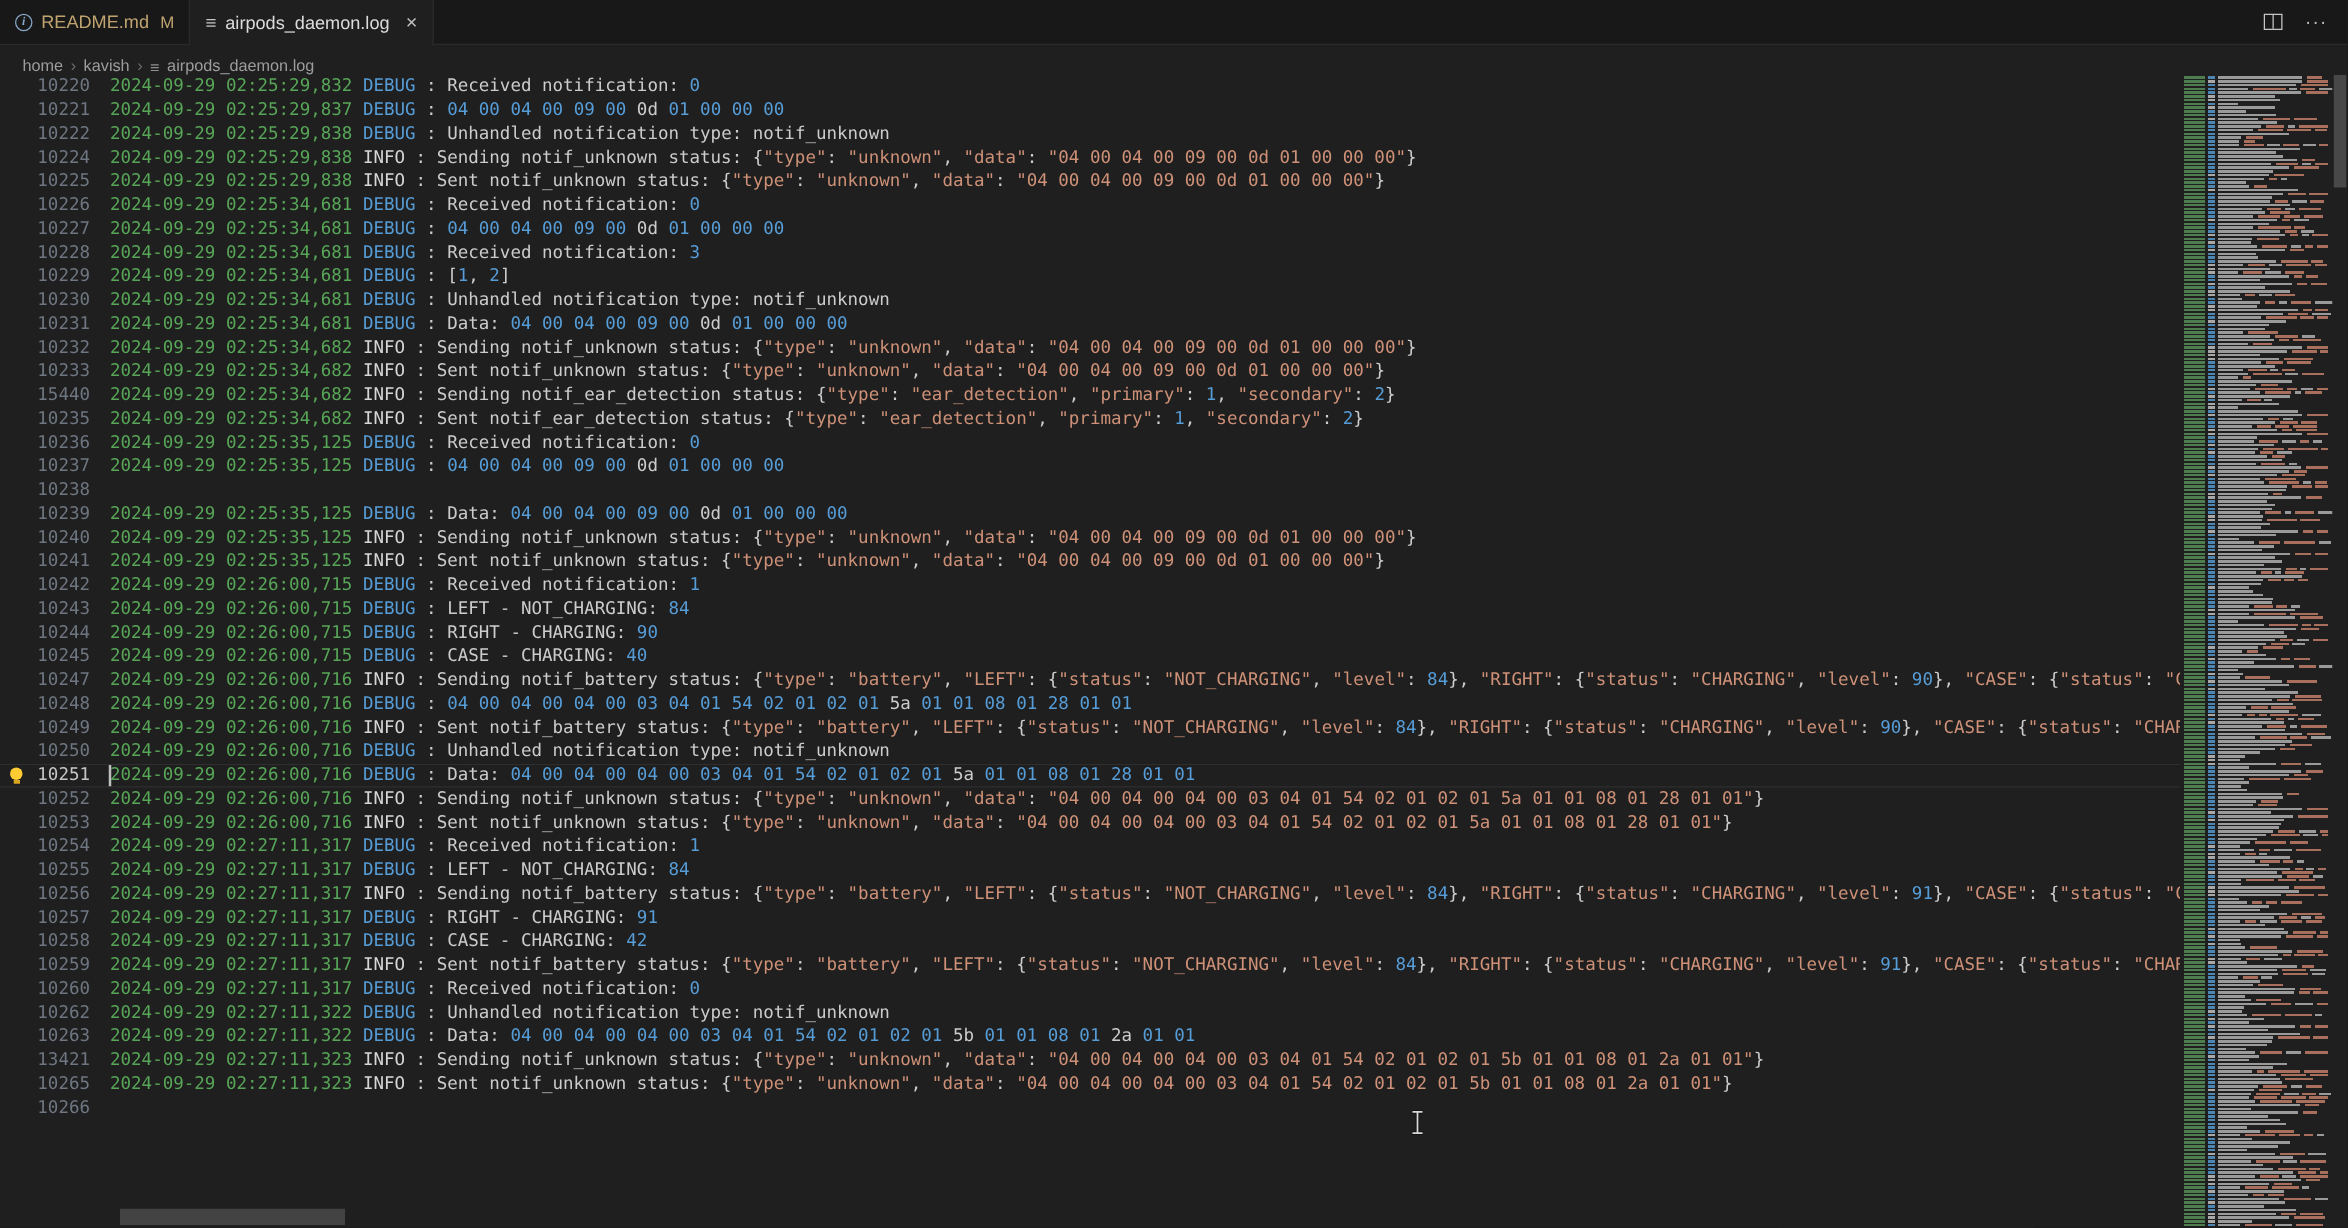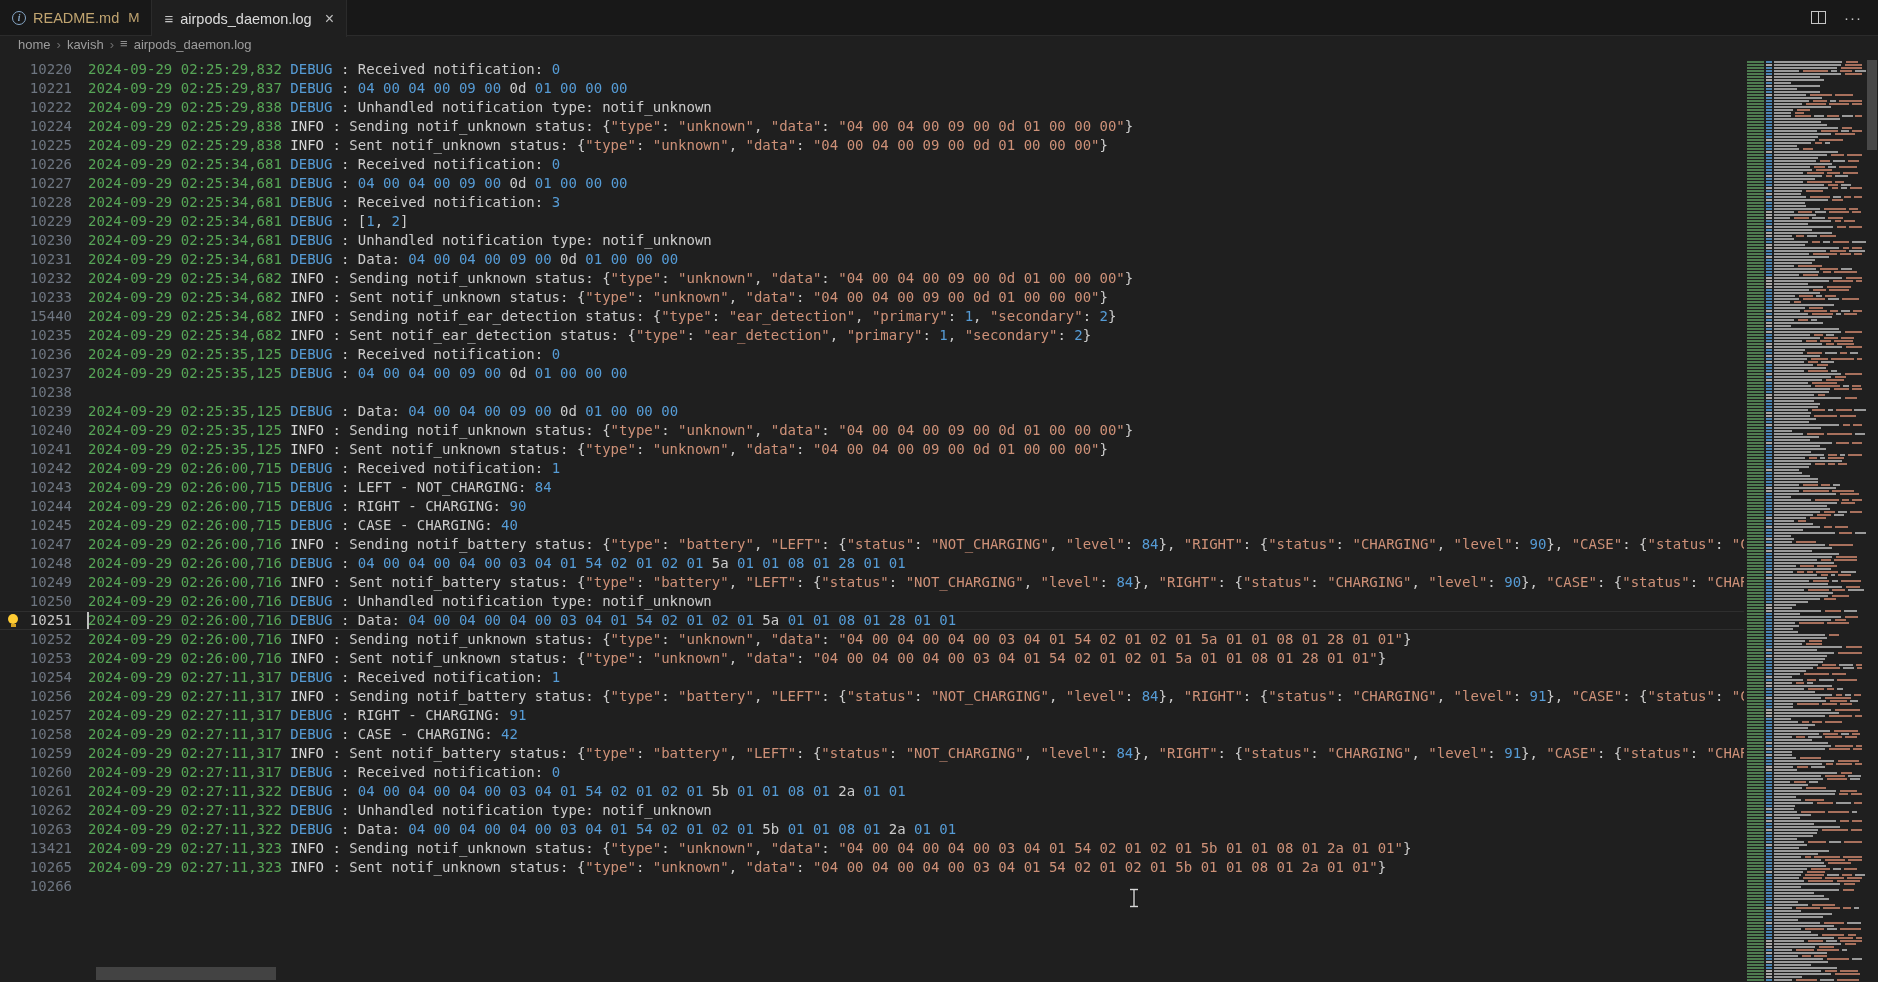--- a/index.html
+++ b/index.html
@@ -29,21 +29,21 @@
     font-family:"Liberation Serif",serif;font-style:italic;}
   .icon-list{color:#a6a6a6;font-size:15px;line-height:1;}
   .tab.active .icon-list{color:#c5c5c5;}
   .tab-actions{margin-left:auto;display:flex;align-items:center;gap:18px;padding-right:16px;}
   .icon-split{width:15px;height:13px;border:1.2px solid #c5c5c5;position:relative;display:inline-block;}
   .icon-split::after{content:"";position:absolute;left:6px;top:0;width:1.2px;height:100%;background:#c5c5c5;}
   .icon-more{color:#c5c5c5;font-size:15px;letter-spacing:1px;line-height:0.5;}
 
   
   .breadcrumb{position:absolute;left:0;top:37px;width:1878px;height:23px;display:flex;
-    align-items:flex-start;gap:6px;padding-left:18px;font-size:13px;color:#9d9d9d;background:var(--bg);}
+    align-items:flex-end;gap:6px;padding-left:18px;font-size:13px;color:#9d9d9d;background:var(--bg);}
   .breadcrumb .chev{color:#6d6d6d;font-size:13px;}
   .breadcrumb .icon-list{font-size:13px;color:#8f8f8f;}
   .crumb{cursor:pointer;}
 
   
   .editor{position:absolute;left:0;top:60px;width:1878px;height:922px;background:var(--bg);}
   #code-lines{position:absolute;left:0;top:0;width:1744px;height:922px;overflow:hidden;
     font-family:"DejaVu Sans Mono","Liberation Mono",monospace;font-size:14px;line-height:19px;}
   .row{display:flex;height:19px;position:relative;}
   .row.active{box-shadow:inset 0 1px 0 #2f2f2f, inset 0 -1px 0 #2f2f2f;}
@@ -230,42 +230,42 @@
         </div>
         <div class="row">
           <span class="ln">10253</span>
           <span class="codeline"><span class="t-ts">2024-09-29 02:26:00,716</span><span class="t-txt"> </span><span class="t-info">INFO</span><span class="t-txt"> : Sent notif_unknown status: {</span><span class="t-str">"type"</span><span class="t-txt">: </span><span class="t-str">"unknown"</span><span class="t-txt">, </span><span class="t-str">"data"</span><span class="t-txt">: </span><span class="t-str">"04 00 04 00 04 00 03 04 01 54 02 01 02 01 5a 01 01 08 01 28 01 01"</span><span class="t-txt">}</span></span>
         </div>
         <div class="row">
           <span class="ln">10254</span>
           <span class="codeline"><span class="t-ts">2024-09-29 02:27:11,317</span><span class="t-txt"> </span><span class="t-debug">DEBUG</span><span class="t-txt"> : Received notification: </span><span class="t-num">1</span></span>
         </div>
         <div class="row">
+          <span class="ln">10255</span>
+          <span class="codeline"><span class="t-ts">2024-09-29 02:27:11,317</span><span class="t-txt"> </span><span class="t-debug">DEBUG</span><span class="t-txt"> : LEFT - NOT_CHARGING: </span><span class="t-num">84</span></span>
+        </div>
+        <div class="row">
           <span class="ln">10256</span>
           <span class="codeline"><span class="t-ts">2024-09-29 02:27:11,317</span><span class="t-txt"> </span><span class="t-info">INFO</span><span class="t-txt"> : Sending notif_battery status: {</span><span class="t-str">"type"</span><span class="t-txt">: </span><span class="t-str">"battery"</span><span class="t-txt">, </span><span class="t-str">"LEFT"</span><span class="t-txt">: {</span><span class="t-str">"status"</span><span class="t-txt">: </span><span class="t-str">"NOT_CHARGING"</span><span class="t-txt">, </span><span class="t-str">"level"</span><span class="t-txt">: </span><span class="t-num">84</span><span class="t-txt">}, </span><span class="t-str">"RIGHT"</span><span class="t-txt">: {</span><span class="t-str">"status"</span><span class="t-txt">: </span><span class="t-str">"CHARGING"</span><span class="t-txt">, </span><span class="t-str">"level"</span><span class="t-txt">: </span><span class="t-num">91</span><span class="t-txt">}, </span><span class="t-str">"CASE"</span><span class="t-txt">: {</span><span class="t-str">"status"</span><span class="t-txt">: </span><span class="t-str">"CHA</span></span>
         </div>
         <div class="row">
           <span class="ln">10257</span>
           <span class="codeline"><span class="t-ts">2024-09-29 02:27:11,317</span><span class="t-txt"> </span><span class="t-debug">DEBUG</span><span class="t-txt"> : RIGHT - CHARGING: </span><span class="t-num">91</span></span>
         </div>
         <div class="row">
           <span class="ln">10258</span>
           <span class="codeline"><span class="t-ts">2024-09-29 02:27:11,317</span><span class="t-txt"> </span><span class="t-debug">DEBUG</span><span class="t-txt"> : CASE - CHARGING: </span><span class="t-num">42</span></span>
         </div>
         <div class="row">
           <span class="ln">10259</span>
           <span class="codeline"><span class="t-ts">2024-09-29 02:27:11,317</span><span class="t-txt"> </span><span class="t-info">INFO</span><span class="t-txt"> : Sent notif_battery status: {</span><span class="t-str">"type"</span><span class="t-txt">: </span><span class="t-str">"battery"</span><span class="t-txt">, </span><span class="t-str">"LEFT"</span><span class="t-txt">: {</span><span class="t-str">"status"</span><span class="t-txt">: </span><span class="t-str">"NOT_CHARGING"</span><span class="t-txt">, </span><span class="t-str">"level"</span><span class="t-txt">: </span><span class="t-num">84</span><span class="t-txt">}, </span><span class="t-str">"RIGHT"</span><span class="t-txt">: {</span><span class="t-str">"status"</span><span class="t-txt">: </span><span class="t-str">"CHARGING"</span><span class="t-txt">, </span><span class="t-str">"level"</span><span class="t-txt">: </span><span class="t-num">91</span><span class="t-txt">}, </span><span class="t-str">"CASE"</span><span class="t-txt">: {</span><span class="t-str">"status"</span><span class="t-txt">: </span><span class="t-str">"CHARGI</span></span>
         </div>
         <div class="row">
           <span class="ln">10260</span>
           <span class="codeline"><span class="t-ts">2024-09-29 02:27:11,317</span><span class="t-txt"> </span><span class="t-debug">DEBUG</span><span class="t-txt"> : Received notification: </span><span class="t-num">0</span></span>
-        </div>
-        <div class="row">
-          <span class="ln">10261</span>
-          <span class="codeline"><span class="t-ts">2024-09-29 02:27:11,322</span><span class="t-txt"> </span><span class="t-debug">DEBUG</span><span class="t-txt"> : </span><span class="t-num">04 00 04 00 04 00 03 04 01 54 02 01 02 01</span><span class="t-txt"> 5b</span><span class="t-num"> 01 01 08 01</span><span class="t-txt"> 2a</span><span class="t-num"> 01 01</span></span>
         </div>
         <div class="row">
           <span class="ln">10262</span>
           <span class="codeline"><span class="t-ts">2024-09-29 02:27:11,322</span><span class="t-txt"> </span><span class="t-debug">DEBUG</span><span class="t-txt"> : Unhandled notification type: notif_unknown</span></span>
         </div>
         <div class="row">
           <span class="ln">10263</span>
           <span class="codeline"><span class="t-ts">2024-09-29 02:27:11,322</span><span class="t-txt"> </span><span class="t-debug">DEBUG</span><span class="t-txt"> : Data: </span><span class="t-num">04 00 04 00 04 00 03 04 01 54 02 01 02 01</span><span class="t-txt"> 5b</span><span class="t-num"> 01 01 08 01</span><span class="t-txt"> 2a</span><span class="t-num"> 01 01</span></span>
         </div>
         <div class="row">

